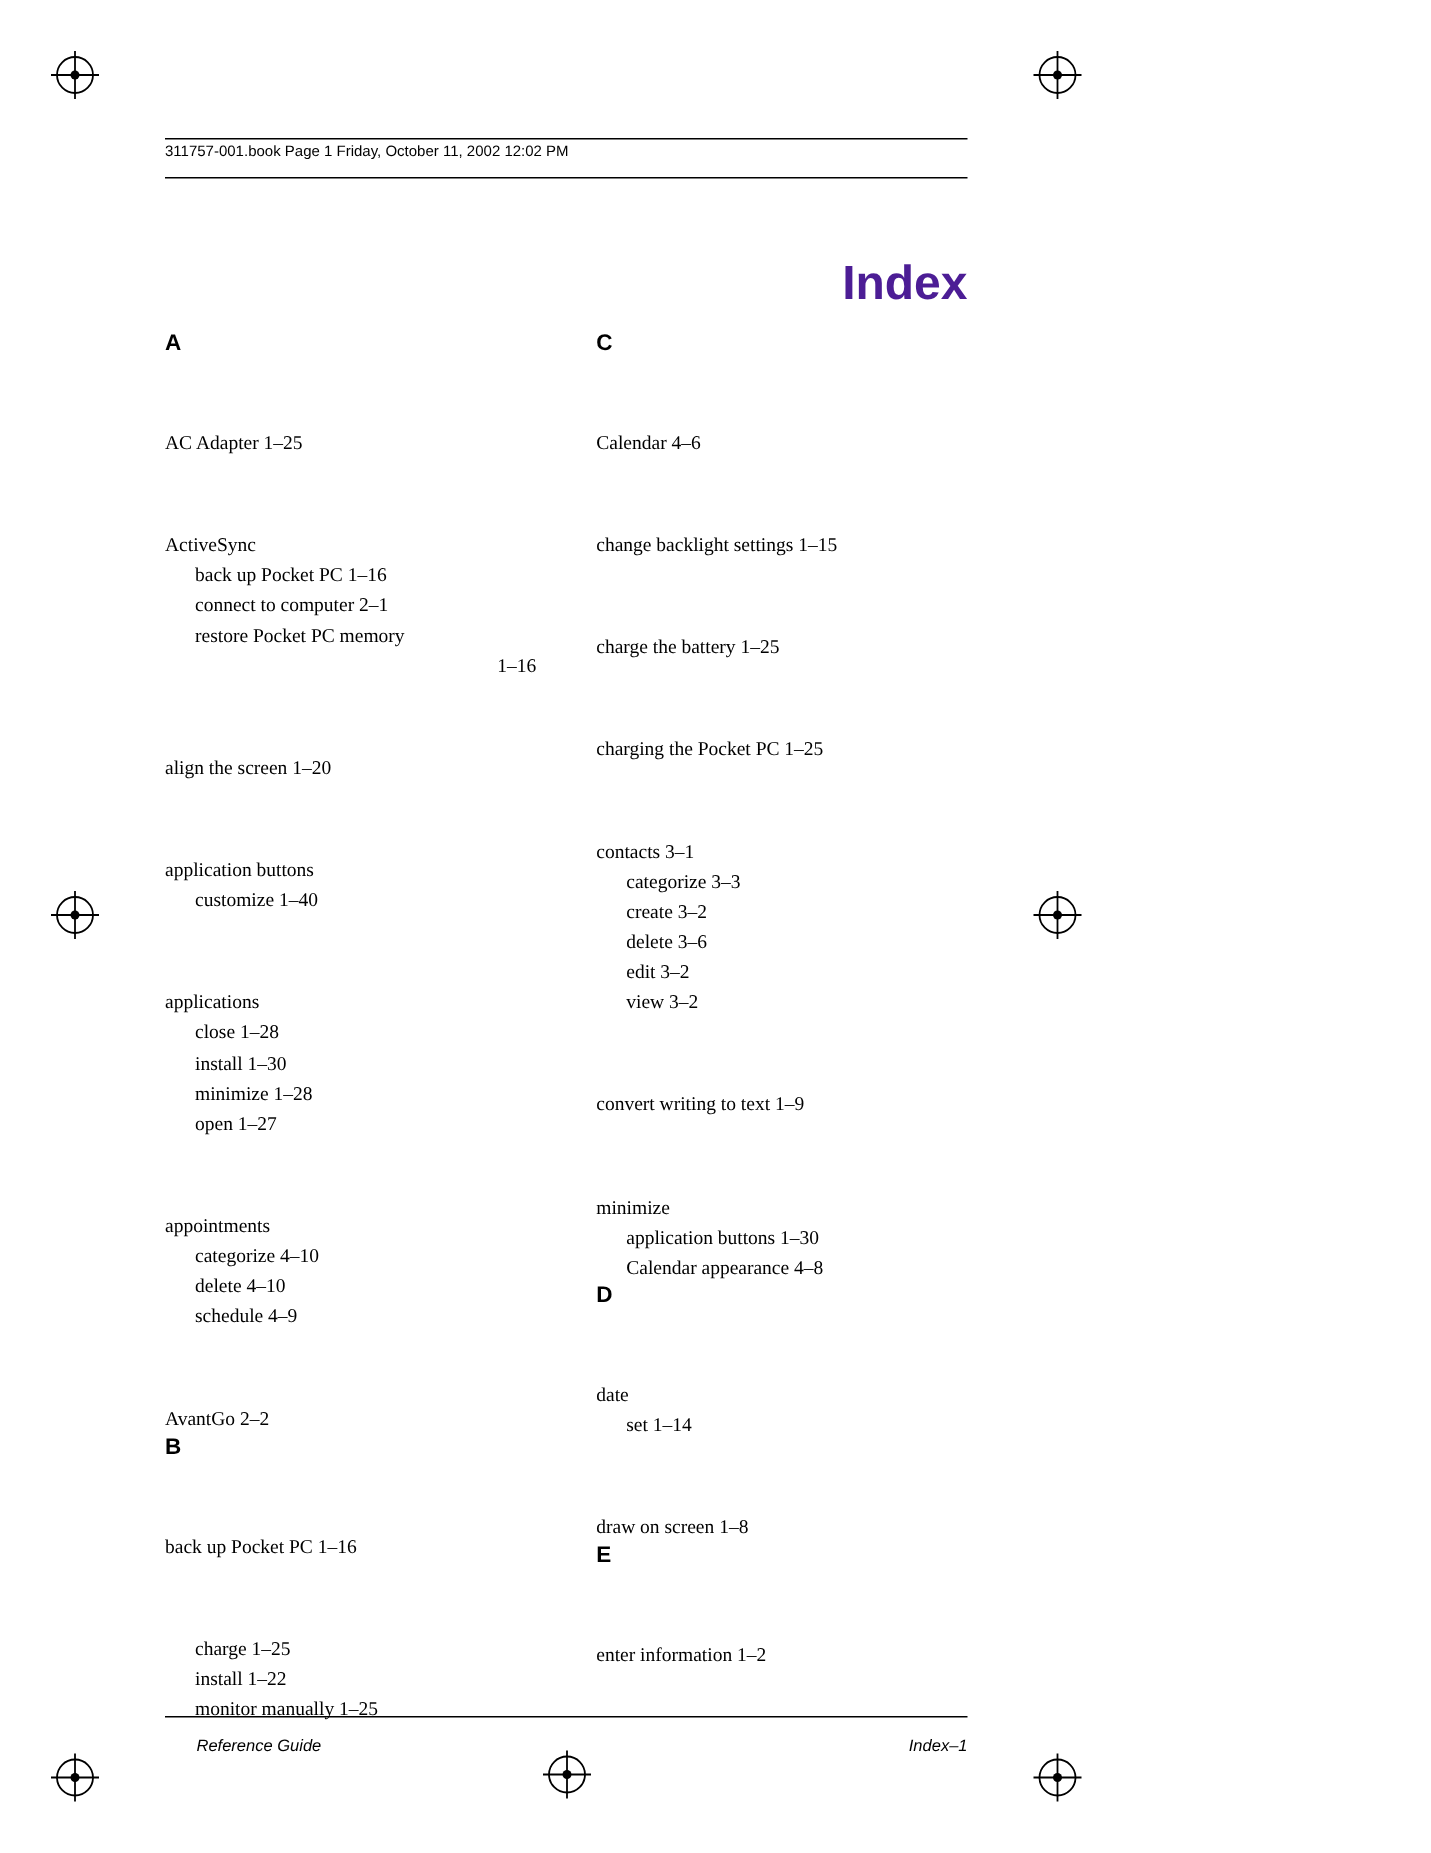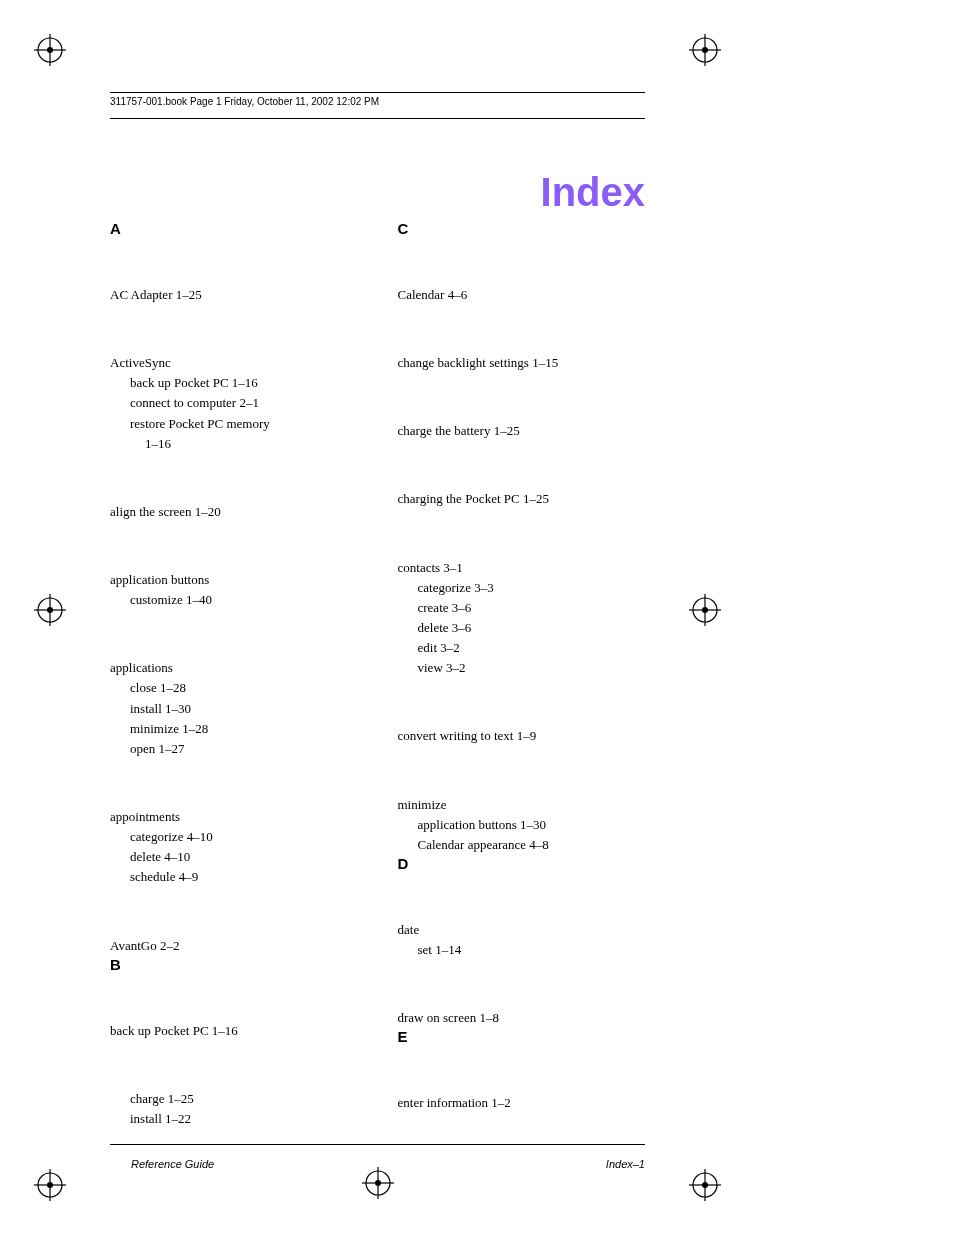--- a/index.html
+++ b/index.html
@@ -66,23 +66,23 @@
       right: 110px;
       border-top: 1px solid #000;
     }
 
     
     .page-title {
       position: absolute;
       top: 170px;
       right: 110px;
       font-family: Arial, sans-serif;
-      font-size: 40px;
+      font-size: 32px;
       font-weight: bold;
-      color: #8b5cf6;
+      color: #4c1d95;
     }
 
     
     .content-area {
       position: absolute;
       top: 220px;
       left: 110px;
       right: 110px;
       bottom: 130px;
     }
@@ -125,20 +125,21 @@
     }
 
     .entry-sub {
       display: block;
       padding-left: 20px;
     }
 
     .entry-sub2 {
       display: block;
       padding-left: 35px;
+      text-align: right;
     }
 
     
     .bottom-rule {
       position: absolute;
       bottom: 90px;
       left: 110px;
       right: 110px;
       border-top: 1px solid #000;
     }
@@ -276,20 +277,21 @@
         </div>
 
         <div>
           <div class="section-header">B</div>
           <div class="entry">
             <span class="entry-main">back up Pocket PC 1–16</span>
           </div>
           <div class="entry">
             <span class="entry-sub">charge 1–25</span>
             <span class="entry-sub">install 1–22</span>
+            <span class="entry-sub">monitor manually 1–25</span>
           </div>
         </div>
 
       </div>
 
       <div class="column-right">
 
         <div>
           <div class="section-header">C</div>
           <div class="entry">
@@ -300,21 +302,21 @@
           </div>
           <div class="entry">
             <span class="entry-main">charge the battery 1–25</span>
           </div>
           <div class="entry">
             <span class="entry-main">charging the Pocket PC 1–25</span>
           </div>
           <div class="entry">
             <span class="entry-main">contacts 3–1</span>
             <span class="entry-sub">categorize 3–3</span>
-            <span class="entry-sub">create 3–6</span>
+            <span class="entry-sub">create 3–2</span>
             <span class="entry-sub">delete 3–6</span>
             <span class="entry-sub">edit 3–2</span>
             <span class="entry-sub">view 3–2</span>
           </div>
           <div class="entry">
             <span class="entry-main">convert writing to text 1–9</span>
           </div>
           <div class="entry">
             <span class="entry-main">minimize</span>
             <span class="entry-sub">application buttons 1–30</span>

